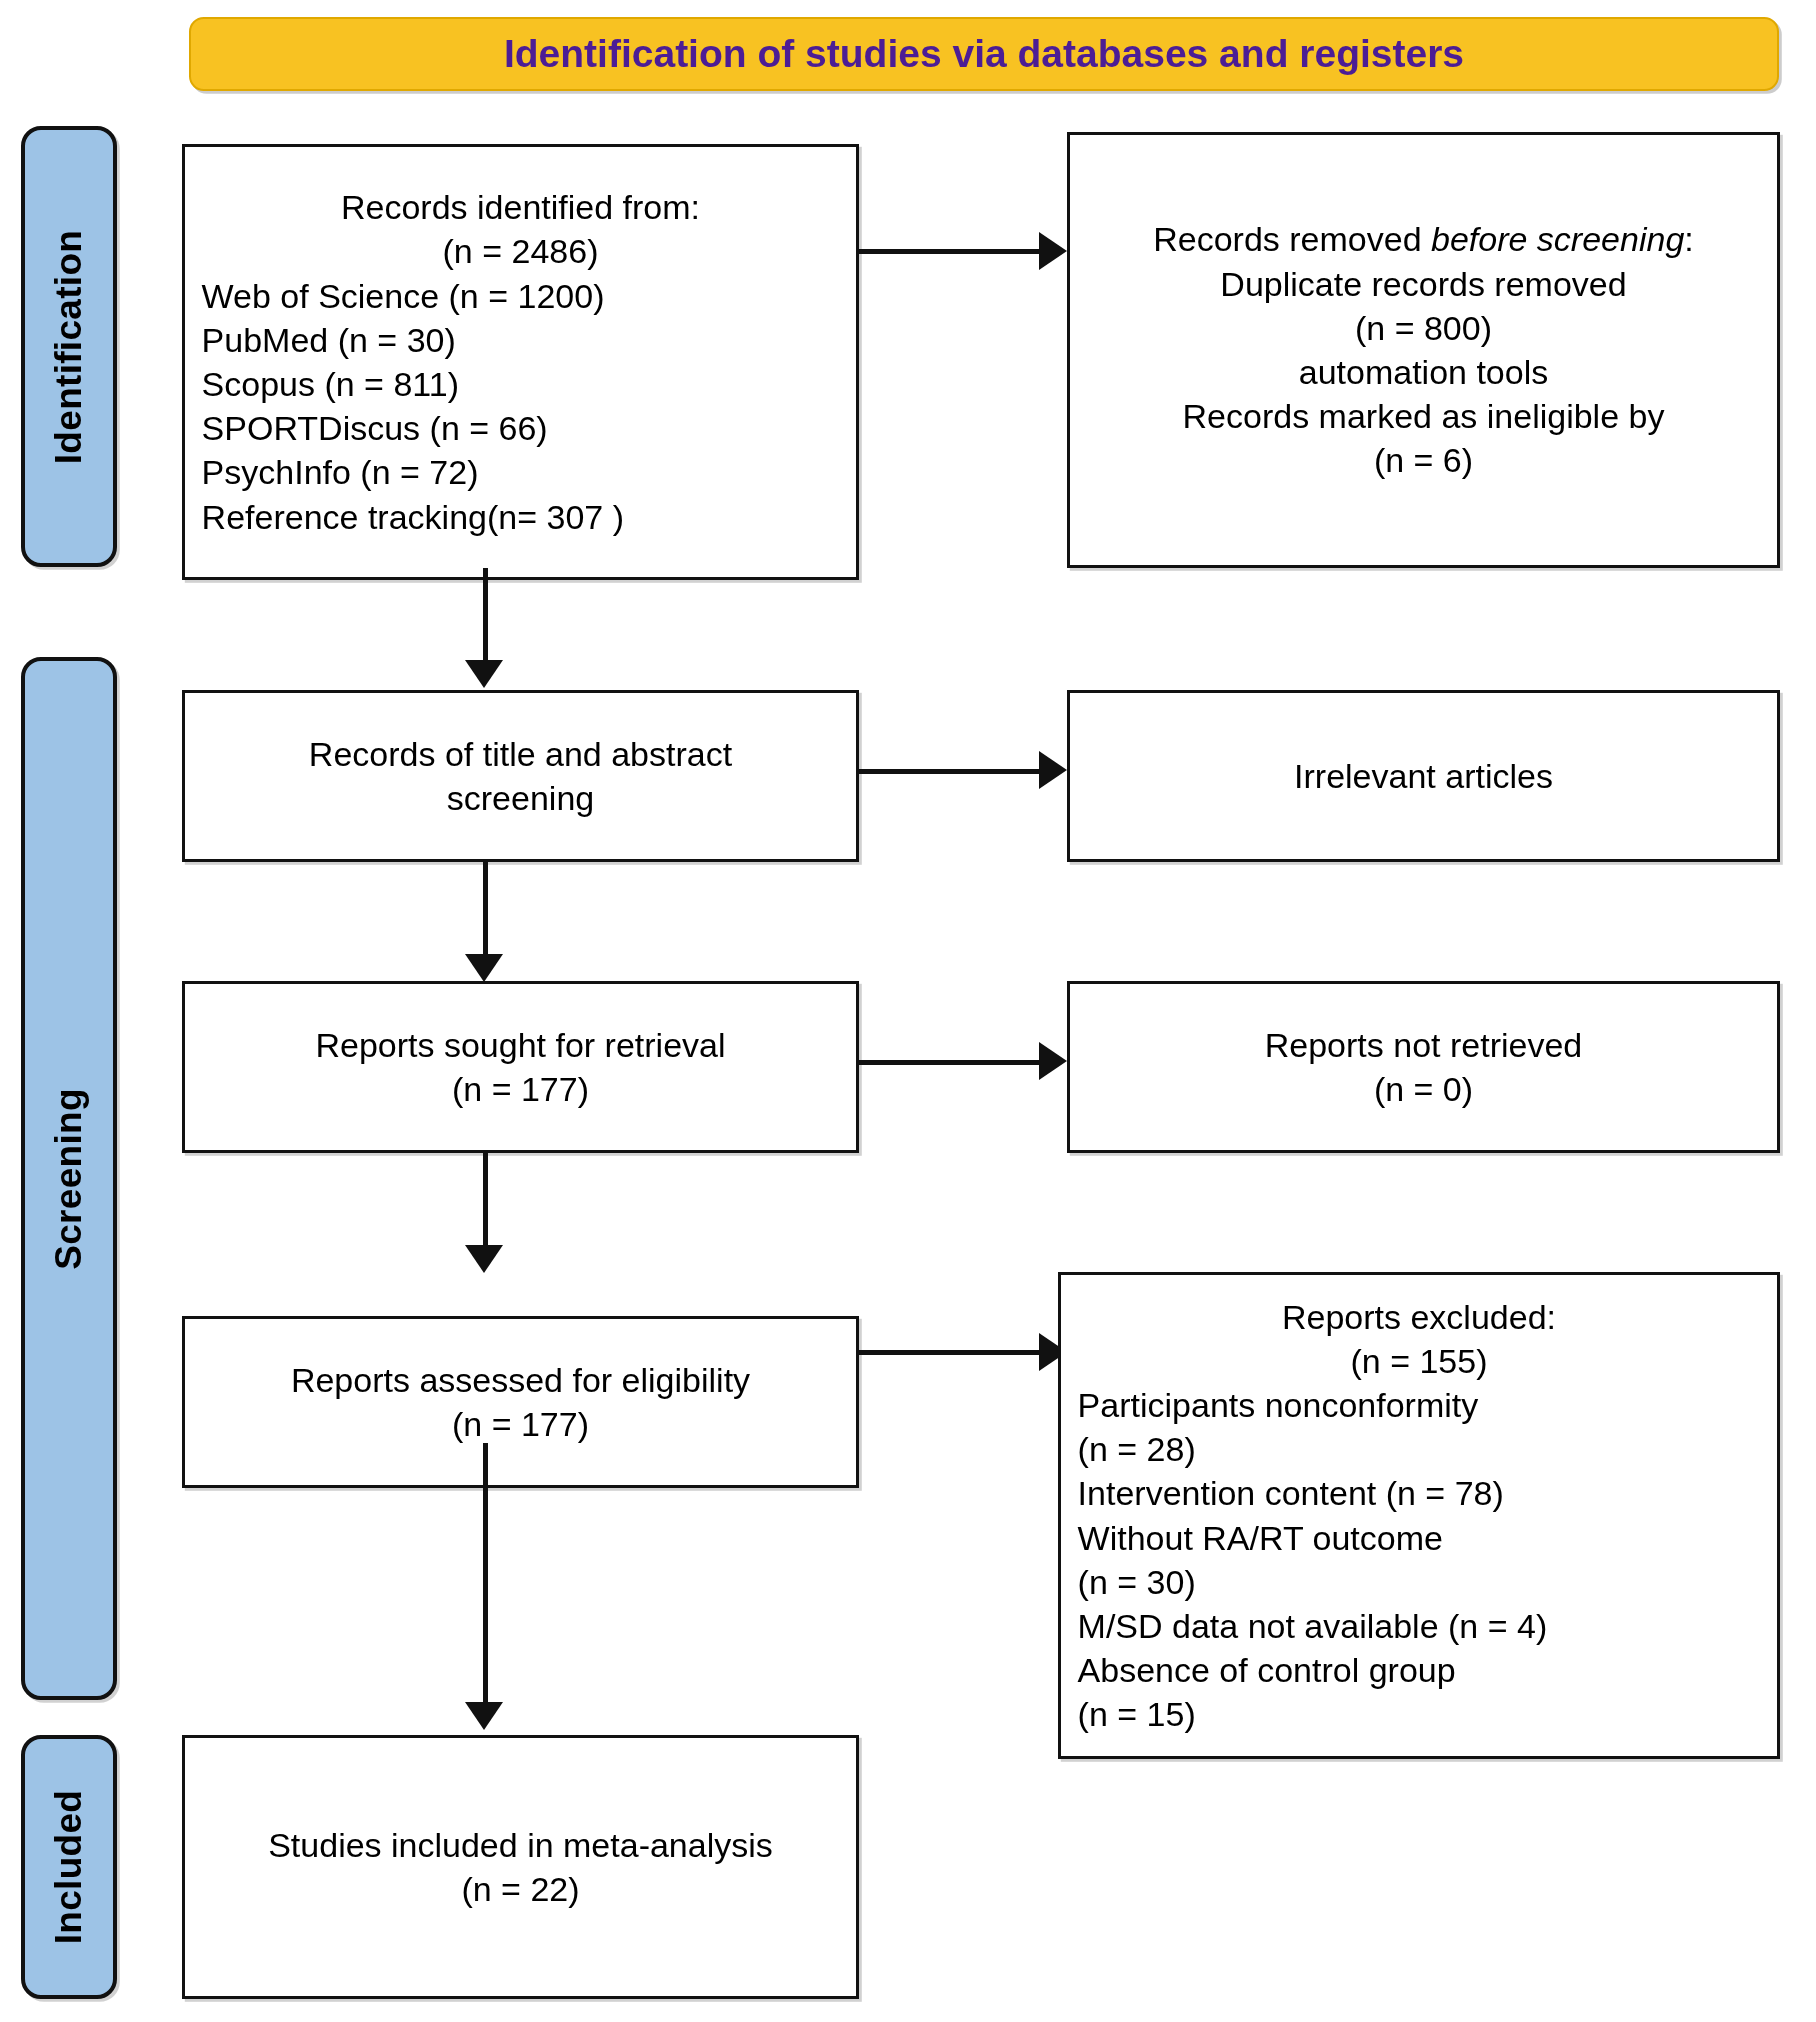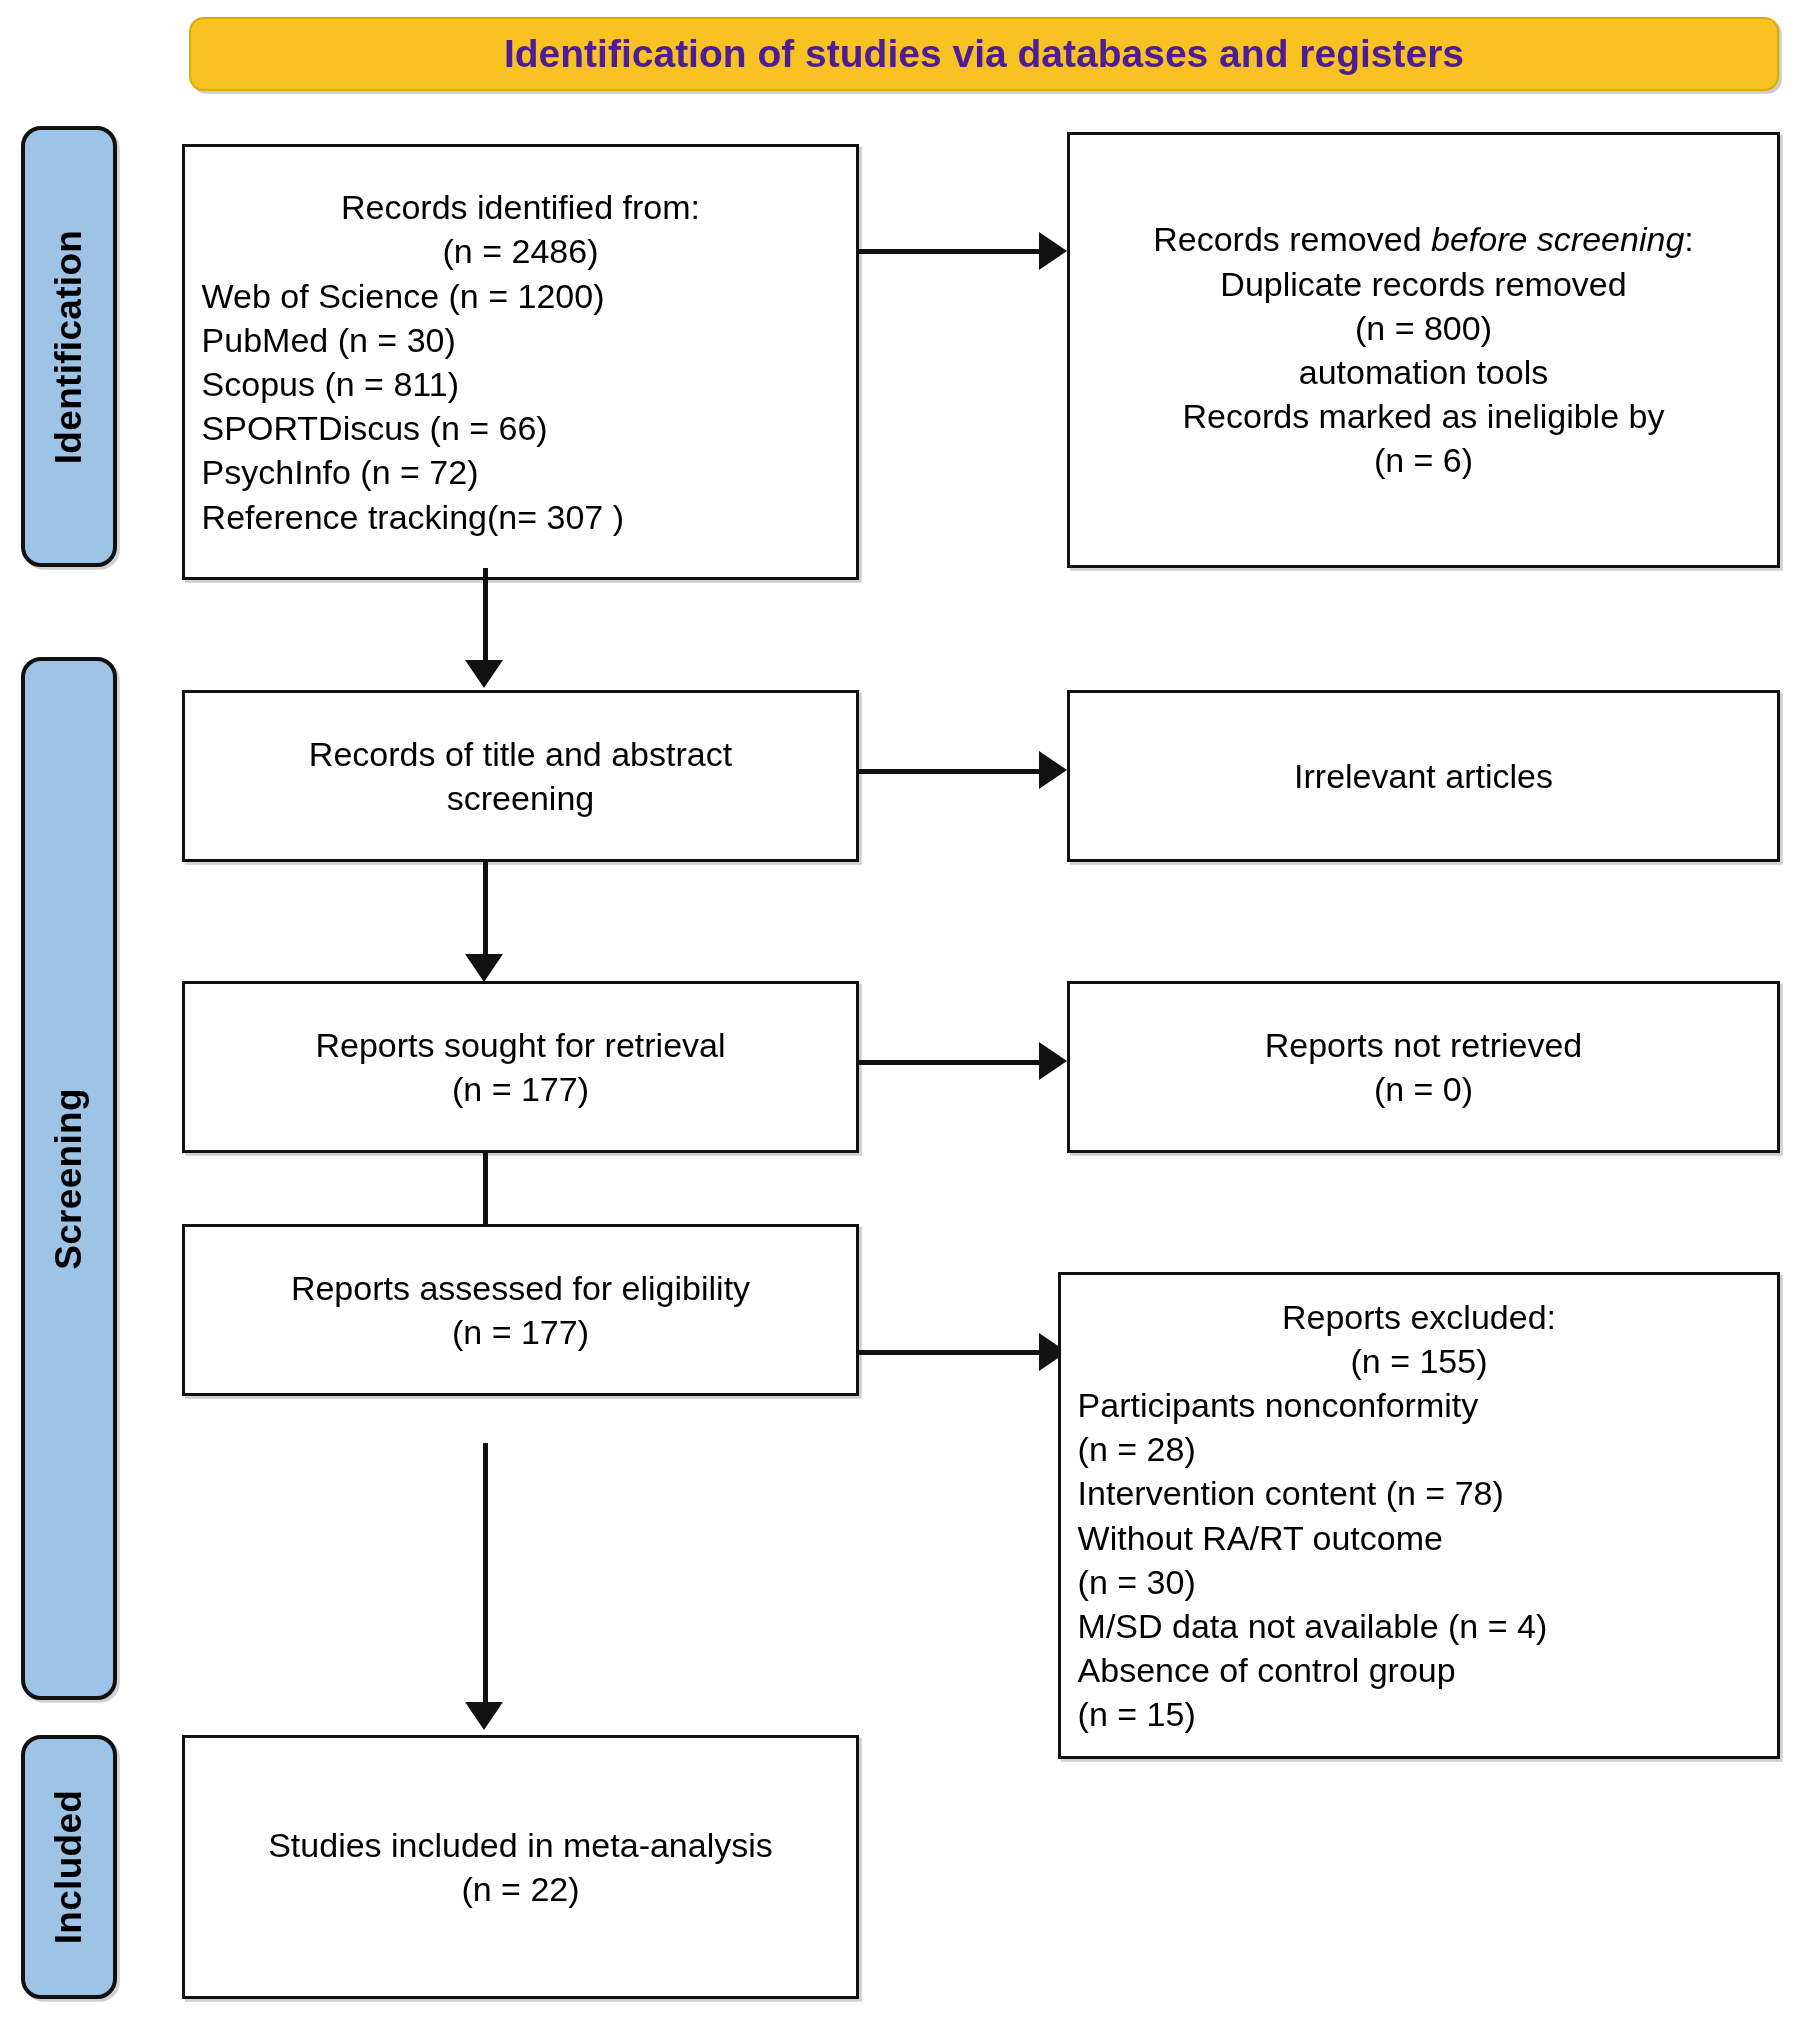--- a/index.html
+++ b/index.html
@@ -186,21 +186,21 @@
   <div class="h-arrowhead" style="left:1039px; top:1042px;"></div>
 
   <div class="flow-box" style="left:1067px; top:981px; width:713px; height:172px;">
     <div class="line">Reports not retrieved</div>
     <div class="line">(n = 0)</div>
   </div>
 
   <div class="v-line" style="left:483px; top:1153px; width:4.6px; height:102px;"></div>
   <div class="v-arrowhead" style="left:465px; top:1245px;"></div>
 
-  <div class="flow-box" style="left:182px; top:1224px; width:677px; height:172px;">
+  <div class="flow-box" style="left:182px; top:1316px; width:677px; height:172px;">
     <div class="line">Reports assessed for eligibility</div>
     <div class="line">(n = 177)</div>
   </div>
 
   <div class="h-line" style="left:858px; top:1350px; width:181px;"></div>
   <div class="h-arrowhead" style="left:1039px; top:1333px;"></div>
 
   <div class="flow-box left-align-italics" style="left:1058px; top:1272px; width:722px; height:487px;">
     <div class="line">Reports excluded:</div>
     <div class="line">(n = 155)</div>

